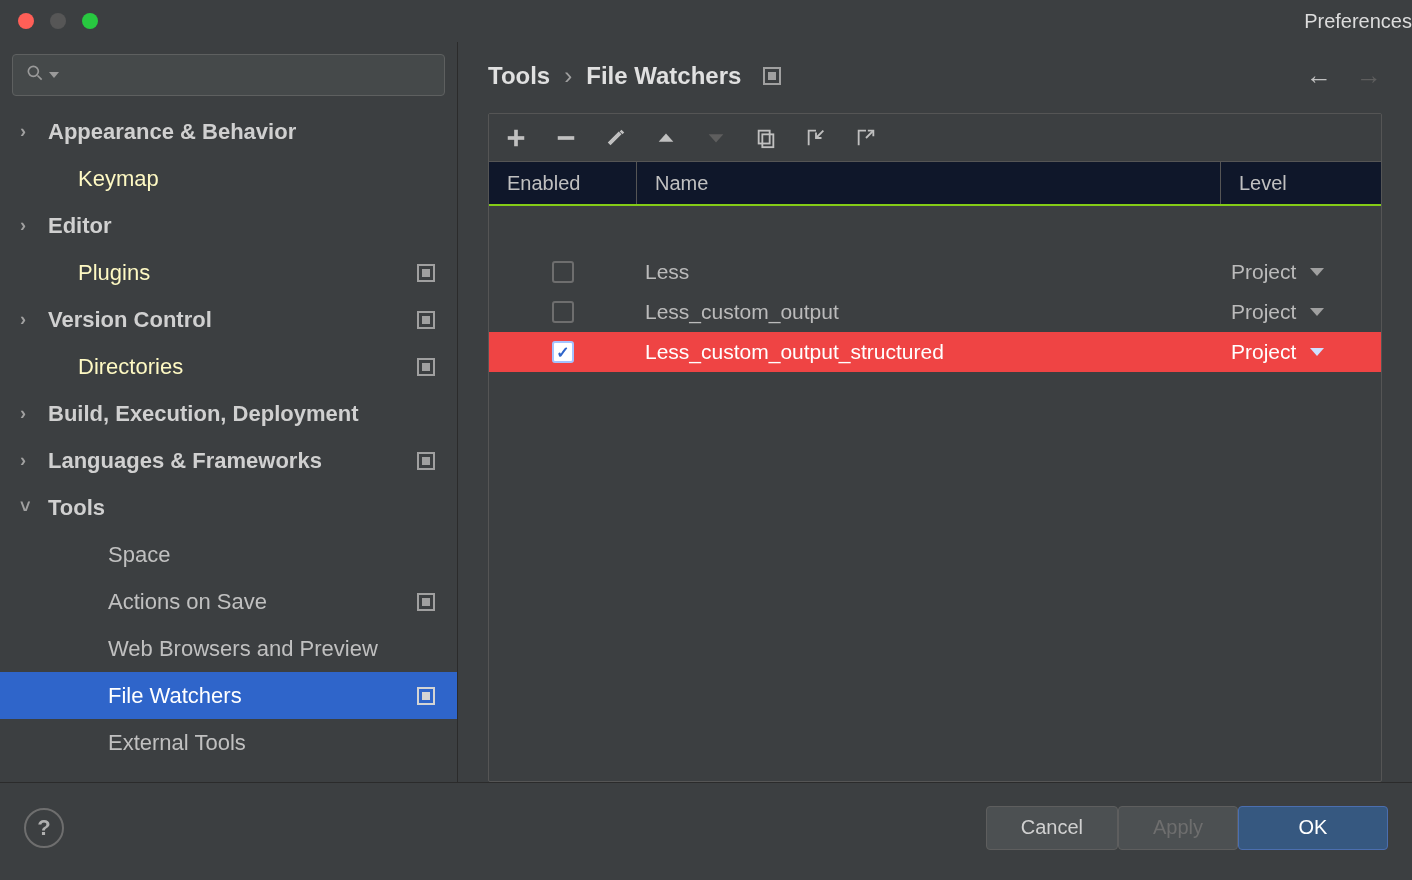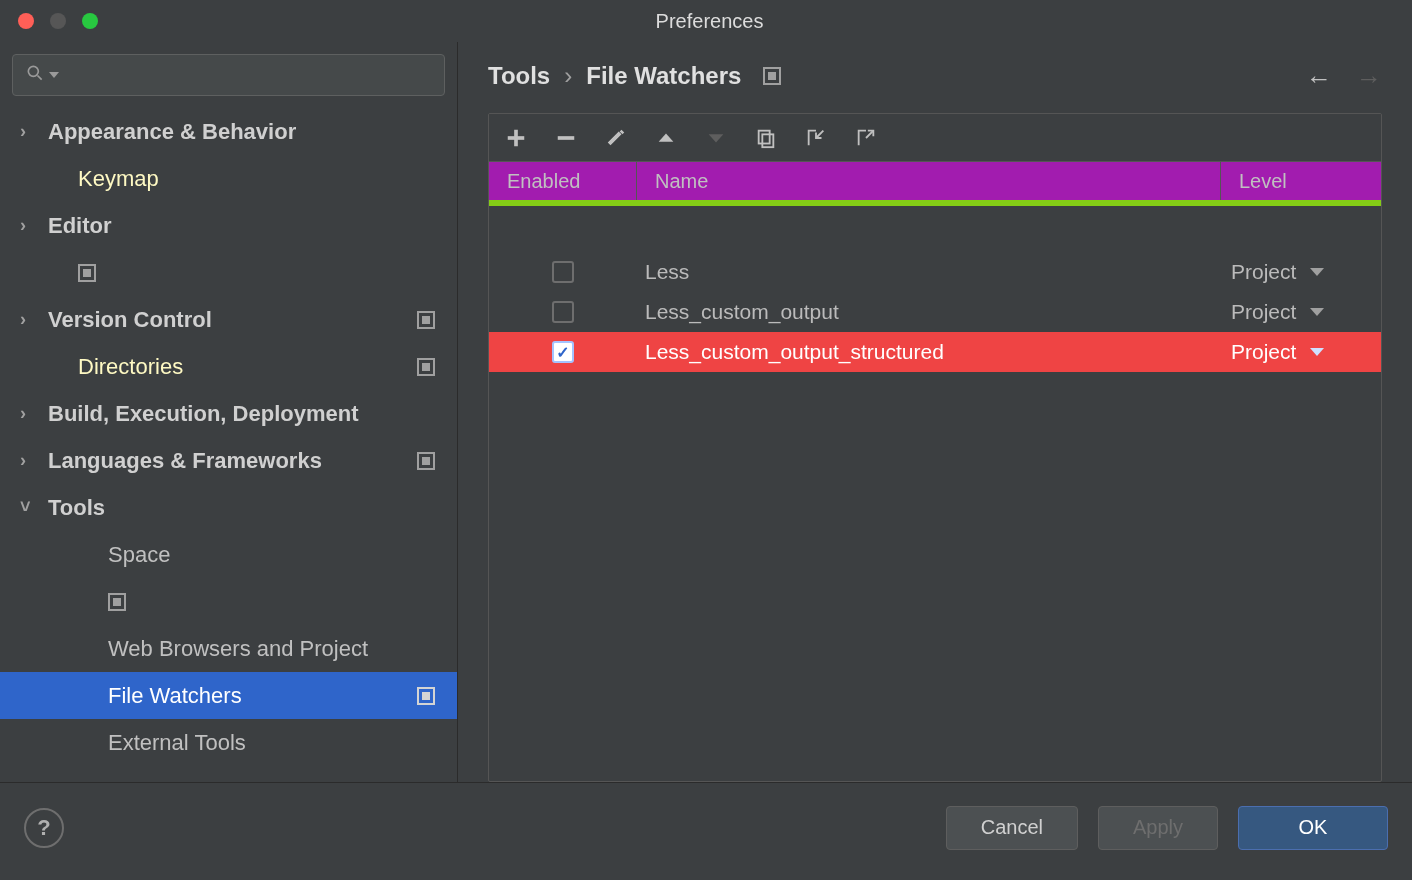--- a/index.html
+++ b/index.html
@@ -22,21 +22,21 @@
     gap: 16px;
     padding-left: 18px;
   }
   .tl { width: 16px; height: 16px; border-radius: 50%; }
   .tl.red { background: #ff5f57; }
   .tl.yellow { background: #565656; }
   .tl.green { background: #28c840; }
   .win-title {
     position: absolute;
     left: 7px; right: 0;
-    text-align: center;
+    text-align: right;
     font-size: 20px;
     color: #dcdcdc;
     pointer-events: none;
   }
   .content {
     display: flex;
     height: 740px;
   }
   .sidebar {
     width: 458px;
@@ -141,22 +141,22 @@
     width: 22px; height: 22px;
     display:flex; align-items:center; justify-content:center;
     color: #c0c0c0;
     cursor: pointer;
   }
   .tb-icon.disabled { color: #5e5e5e; cursor: default; }
   .tb-icon svg { width: 22px; height: 22px; }
 
   .table-head {
     height: 44px;
-    background: #a21caf;
-    border-bottom: 6px solid #84cc16;
+    background: #0f172a;
+    border-bottom: 2px solid #84cc16;
     display: flex;
     align-items: center;
     font-size: 20px;
     color: #c0c0c0;
   }
   .col-enabled { width: 148px; padding-left: 18px; border-right: 1px solid #555; height:100%; display:flex; align-items:center;}
   .col-name { flex: 1; padding-left: 18px; border-right: 1px solid #555; height:100%; display:flex; align-items:center;}
   .col-level { width: 160px; padding-left: 18px; height:100%; display:flex; align-items:center;}
 
   .table-body { flex:1;margin-top:46px; }
@@ -199,21 +199,21 @@
     padding: 0 24px;
     border-top: 1px solid #2b2b2b;
   }
   .help {
     width:40px; height:40px; border-radius:50%;
     border: 2px solid #6e6e6e;
     color:#b0b0b0;
     display:flex; align-items:center; justify-content:center;
     font-size: 22px; font-weight:700;
   }
-  .btns { margin-left:auto; display:flex; gap: 20px; }
+  .btns { margin-left:auto; display:flex; }
   .btn {
     height: 44px;
     padding: 0 34px;
     border-radius: 4px;
     border: 1px solid #5e5e5e;
     background: #4c5052;
     color: #d0d0d0;
     font-size: 20px;
     display:flex; align-items:center; justify-content:center;
     cursor:pointer;
@@ -255,20 +255,21 @@
         <div class="tree-item bold sub">
           <span class="chev"></span>
           <span class="tree-label">Keymap</span>
         </div>
         <div class="tree-item bold">
           <span class="chev">›</span>
           <span class="tree-label">Editor</span>
         </div>
         <div class="tree-item bold sub">
           <span class="chev"></span>
+          <span class="tree-label">Plugins</span>
           <span class="scope-icon"></span>
         </div>
         <div class="tree-item bold">
           <span class="chev">›</span>
           <span class="tree-label">Version Control</span>
           <span class="scope-icon"></span>
         </div>
         <div class="tree-item bold sub">
           <span class="chev"></span>
           <span class="tree-label">Directories</span>
@@ -286,25 +287,26 @@
         <div class="tree-item bold">
           <span class="chev">˅</span>
           <span class="tree-label">Tools</span>
         </div>
         <div class="tree-item subsub">
           <span class="chev"></span>
           <span class="tree-label">Space</span>
         </div>
         <div class="tree-item subsub">
           <span class="chev"></span>
+          <span class="tree-label">Actions on Save</span>
           <span class="scope-icon"></span>
         </div>
         <div class="tree-item subsub">
           <span class="chev"></span>
-          <span class="tree-label">Web Browsers and Project</span>
+          <span class="tree-label">Web Browsers and Preview</span>
         </div>
         <div class="tree-item subsub selected">
           <span class="chev"></span>
           <span class="tree-label">File Watchers</span>
           <span class="scope-icon sel"></span>
         </div>
         <div class="tree-item subsub">
           <span class="chev"></span>
           <span class="tree-label">External Tools</span>
         </div>

